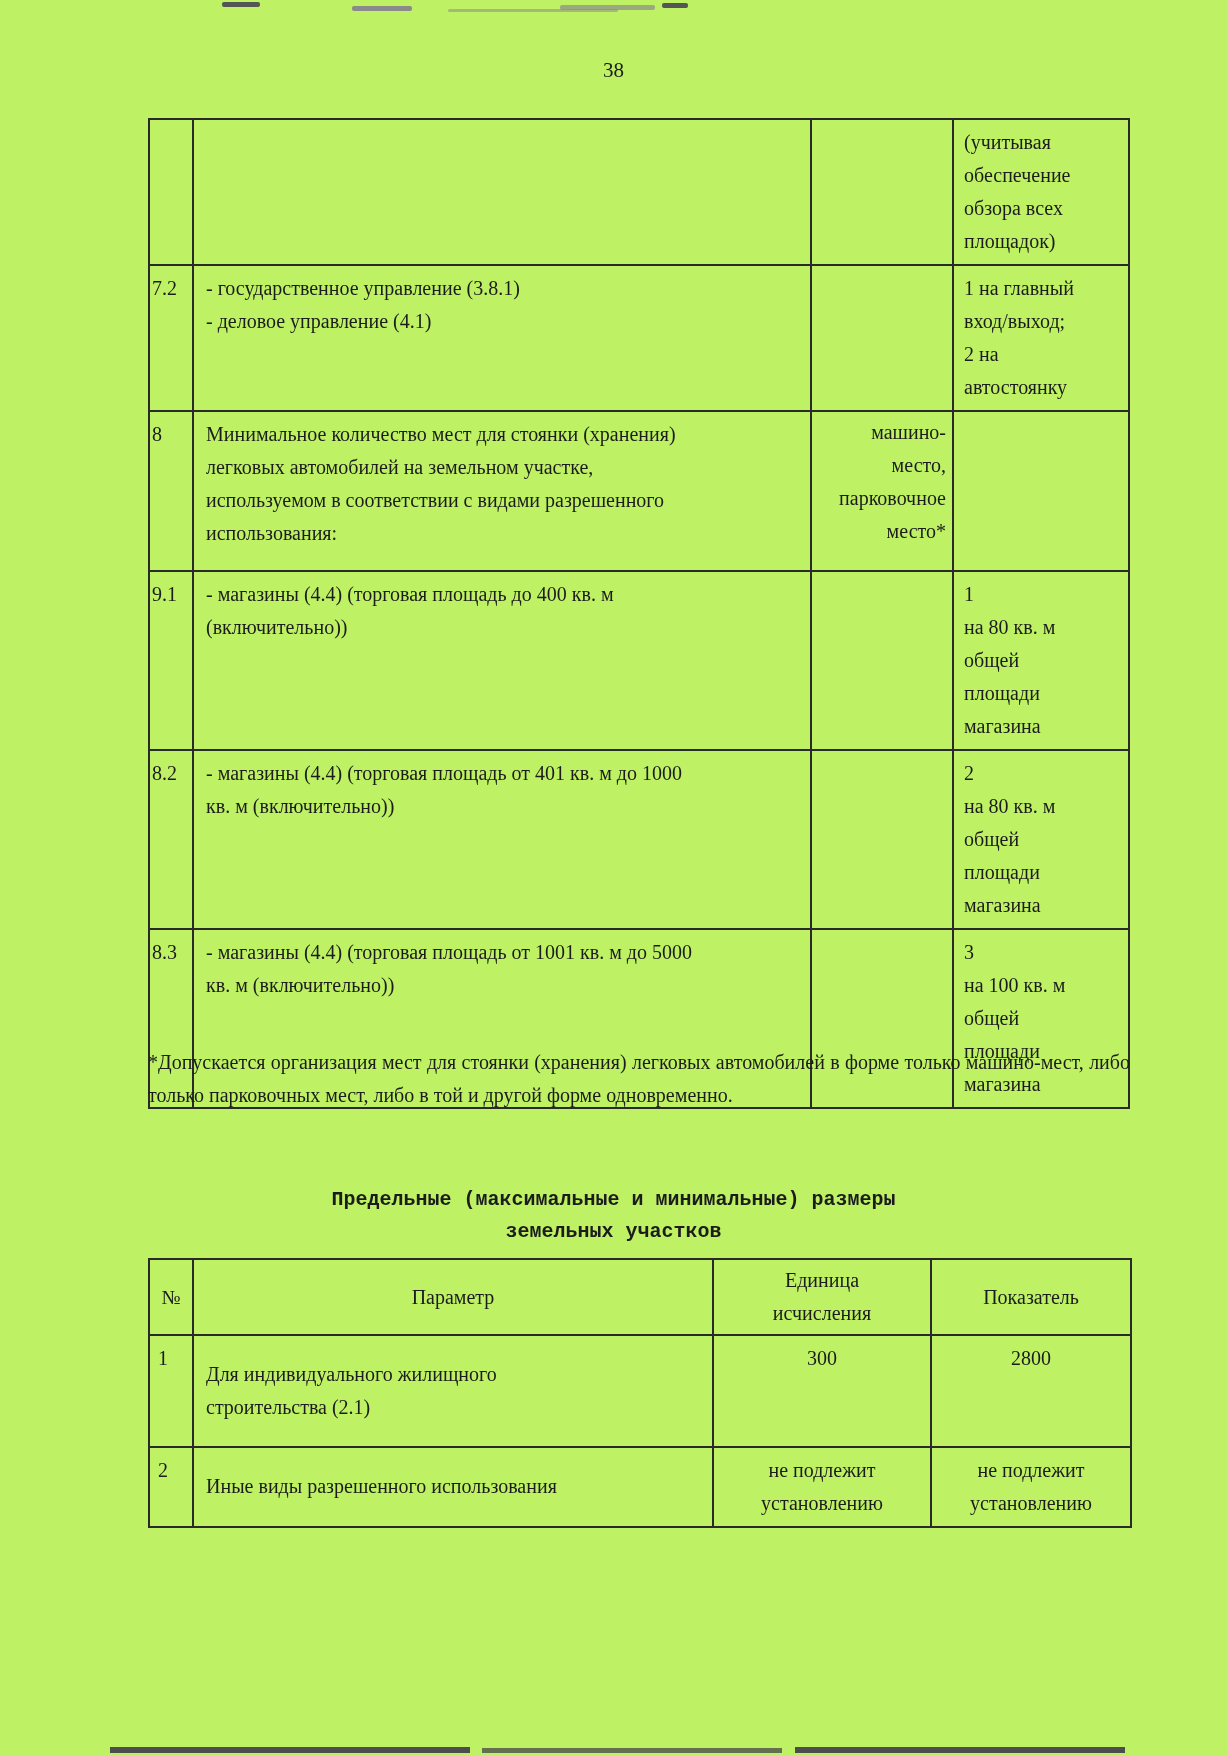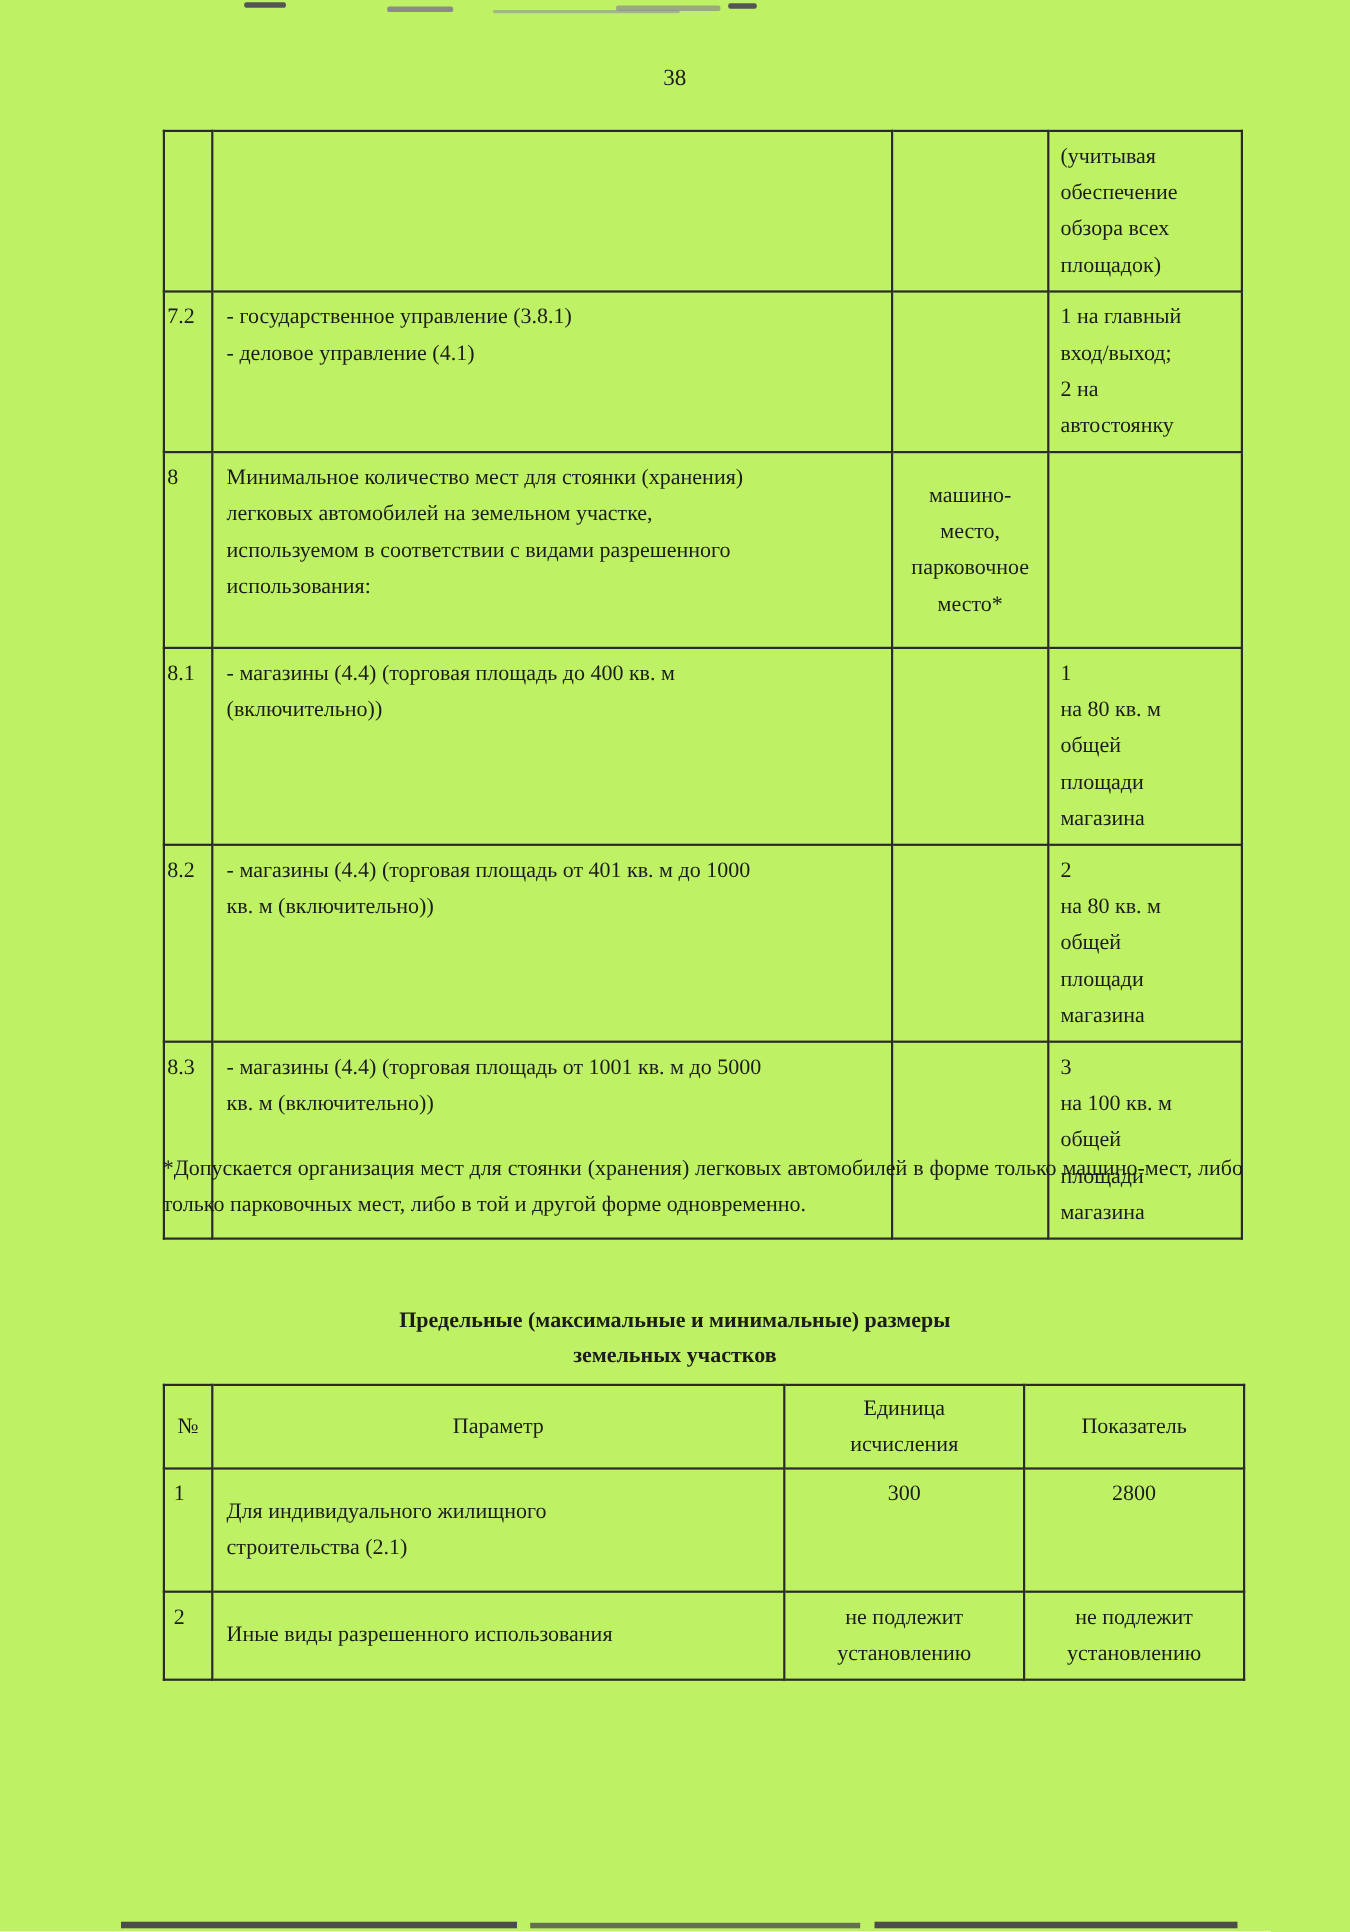--- a/index.html
+++ b/index.html
@@ -32,41 +32,42 @@
     font-weight: normal;
   }
   
   #table1 { position: absolute; left: 148px; top: 118px; width: 982px; }
   #table1 .col-num   { width: 44px; }
   #table1 .col-desc  { width: 618px; }
   #table1 .col-unit  { width: 142px; }
   #table1 .col-value { width: 176px; }
   #table1 td.num   { text-align: left; padding: 6px 2px; }
   #table1 td.desc  { text-align: left;  padding: 6px 12px; }
-  #table1 td.unit  { text-align: center; padding: 22px 6px; }
+  #table1 td.unit  { text-align: right; padding: 4px 6px; }
   #table1 td.value { text-align: left;  padding: 6px 10px; }
   
   .footnote {
     position: absolute;
     left: 148px; top: 1046px;
     width: 982px;
     font-size: 20px;
     line-height: 33px;
     text-align: justify;
   }
   
   .section-heading {
     position: absolute;
     left: 0; top: 1184px;
     width: 100%;
     text-align: center;
     font-weight: bold;
     font-size: 20px;
     line-height: 32px;
     white-space: pre-line;
+    font-family: Liberation Mono, monospace;
   }
   
   #table2 { position: absolute; left: 148px; top: 1258px; width: 982px; }
   #table2 .col-num   { width: 44px; }
   #table2 .col-param { width: 520px; }
   #table2 .col-unit  { width: 218px; }
   #table2 .col-value { width: 200px; }
   #table2 td.hdr   { text-align: center; vertical-align: middle; padding: 4px 6px; }
   #table2 td.num   { text-align: left; padding: 6px 8px; }
   #table2 td.param { text-align: left; padding: 22px 12px; }
@@ -122,21 +123,21 @@
 легковых автомобилей на земельном участке,
 используемом в соответствии с видами разрешенного
 использования:</td>
         <td class="unit">машино-
 место,
 парковочное
 место*</td>
         <td class="value"></td>
       </tr>
       <tr style="height:165px;">
-        <td class="num">8.1</td>
+        <td class="num">9.1</td>
         <td class="desc">- магазины (4.4) (торговая площадь до 400 кв. м
 (включительно))</td>
         <td class="unit"></td>
         <td class="value">1
 на 80 кв. м
 общей
 площади
 магазина</td>
       </tr>
       <tr style="height:165px;">

